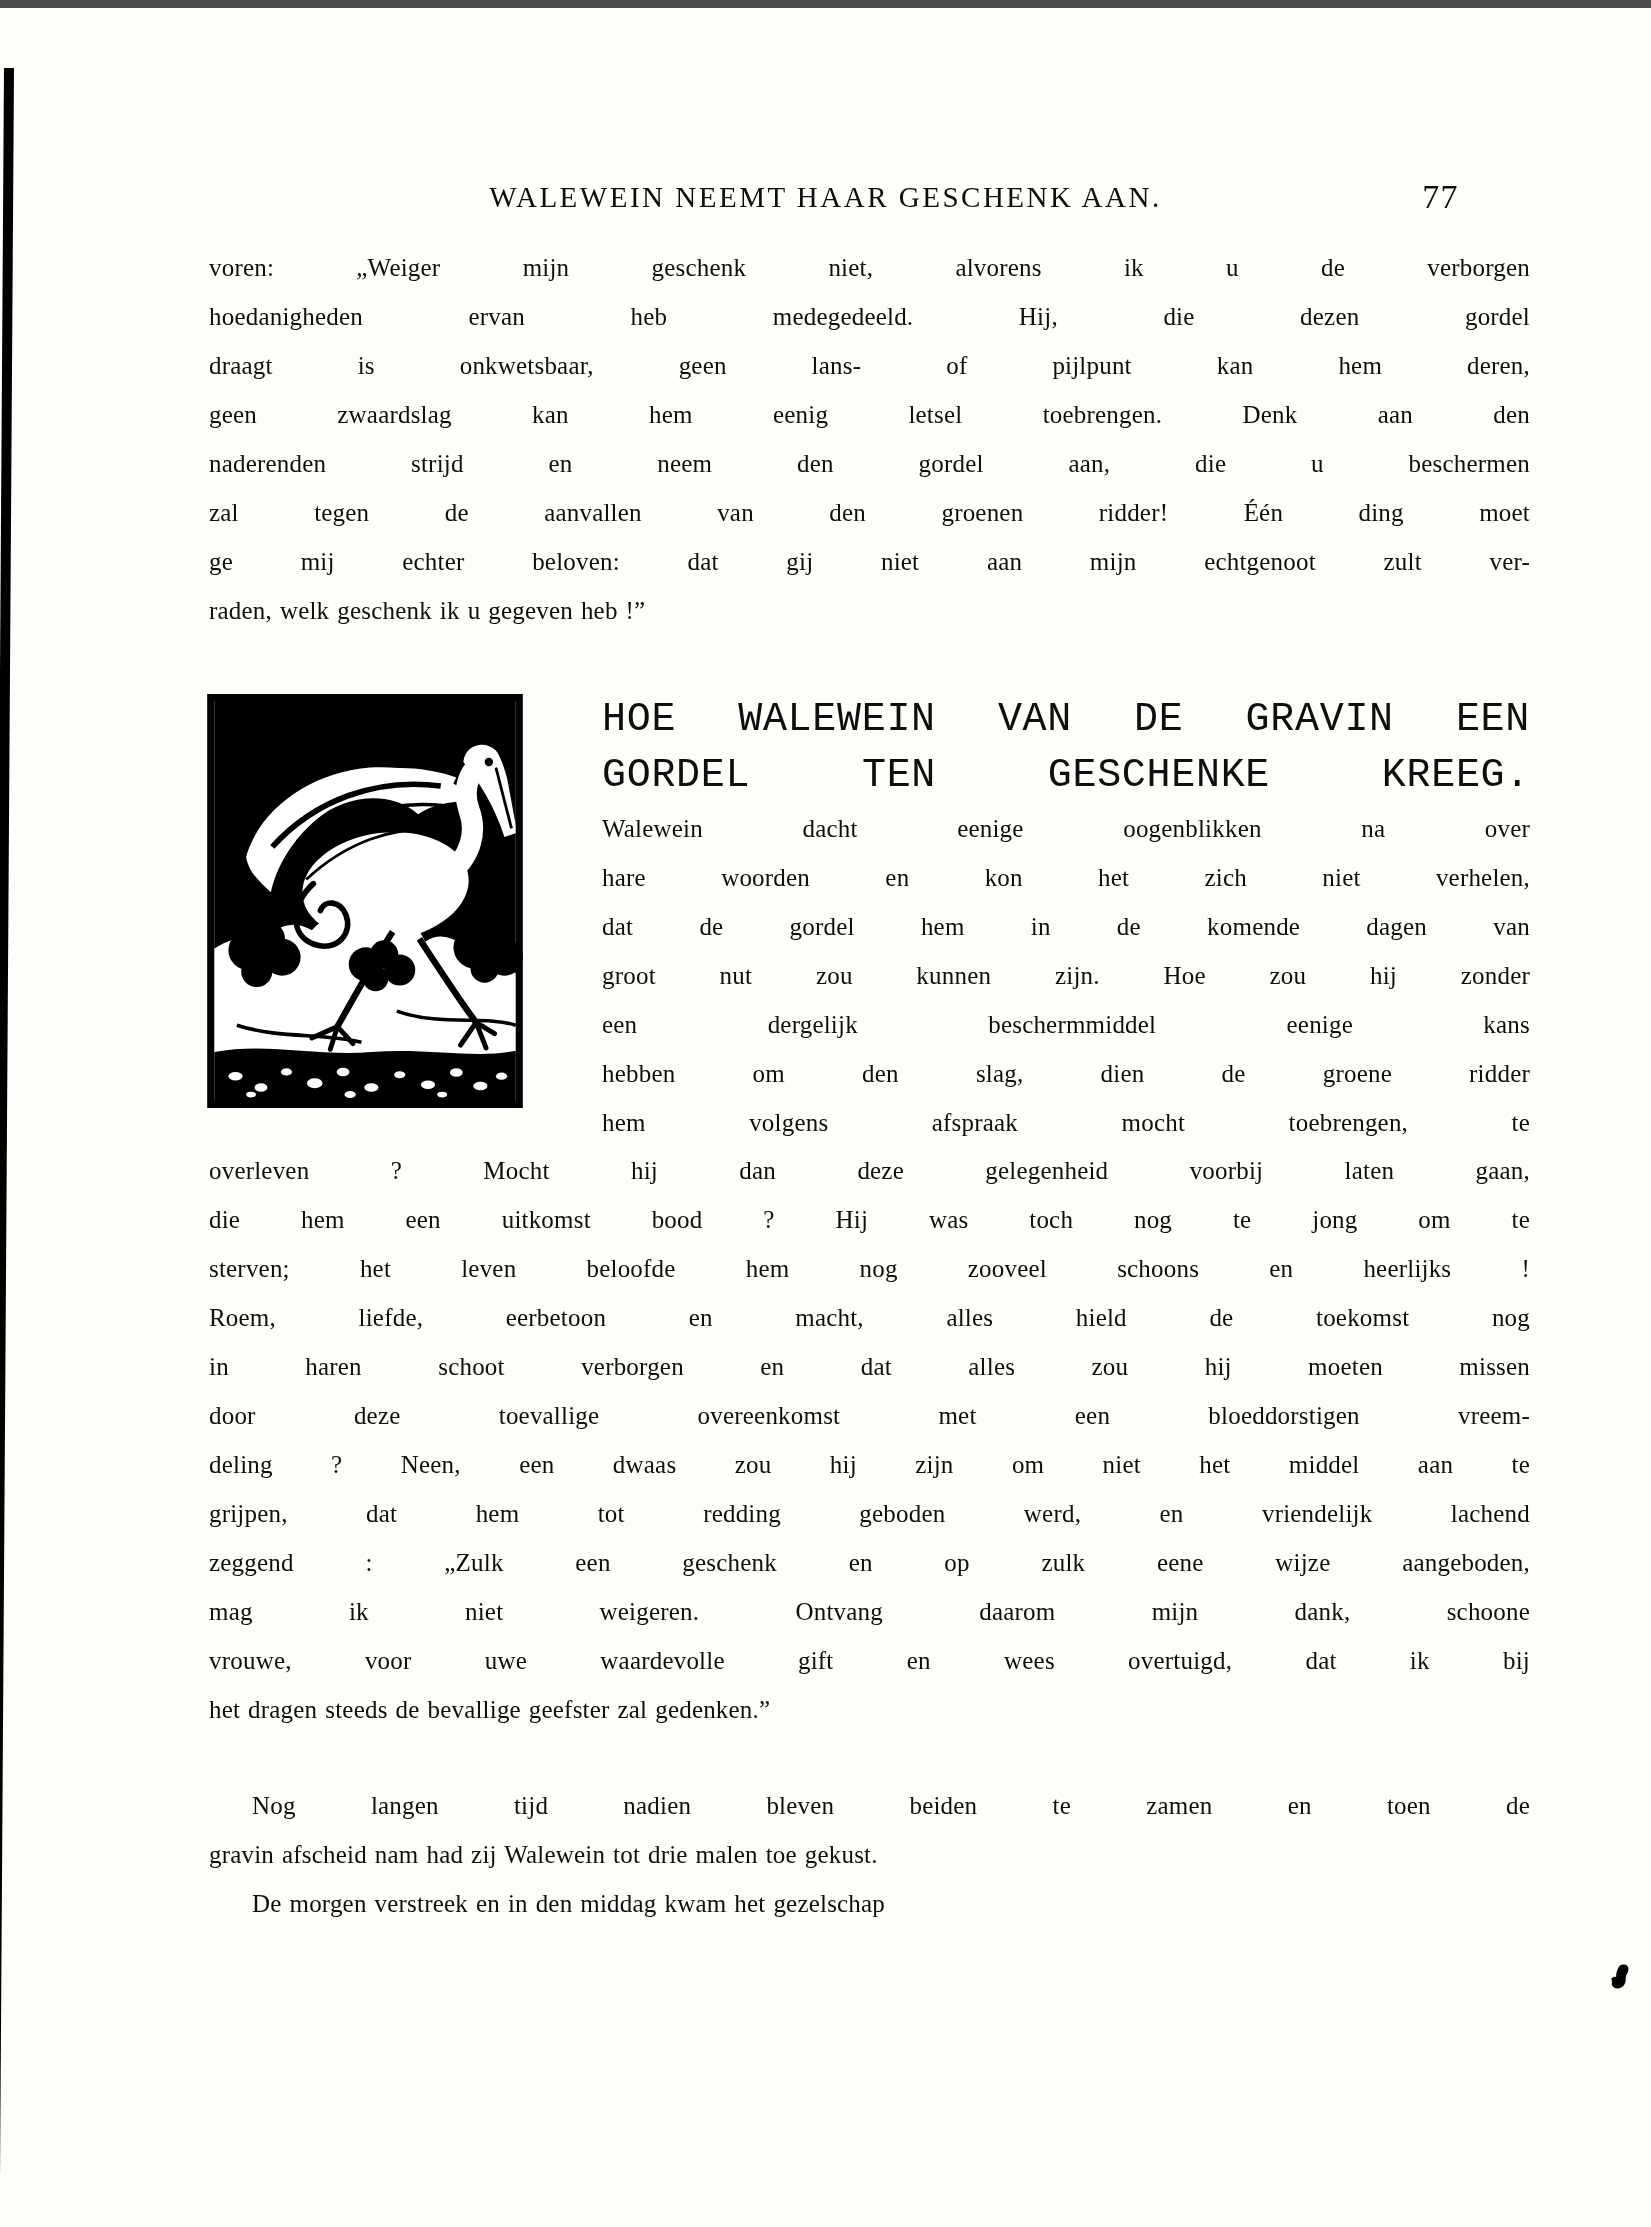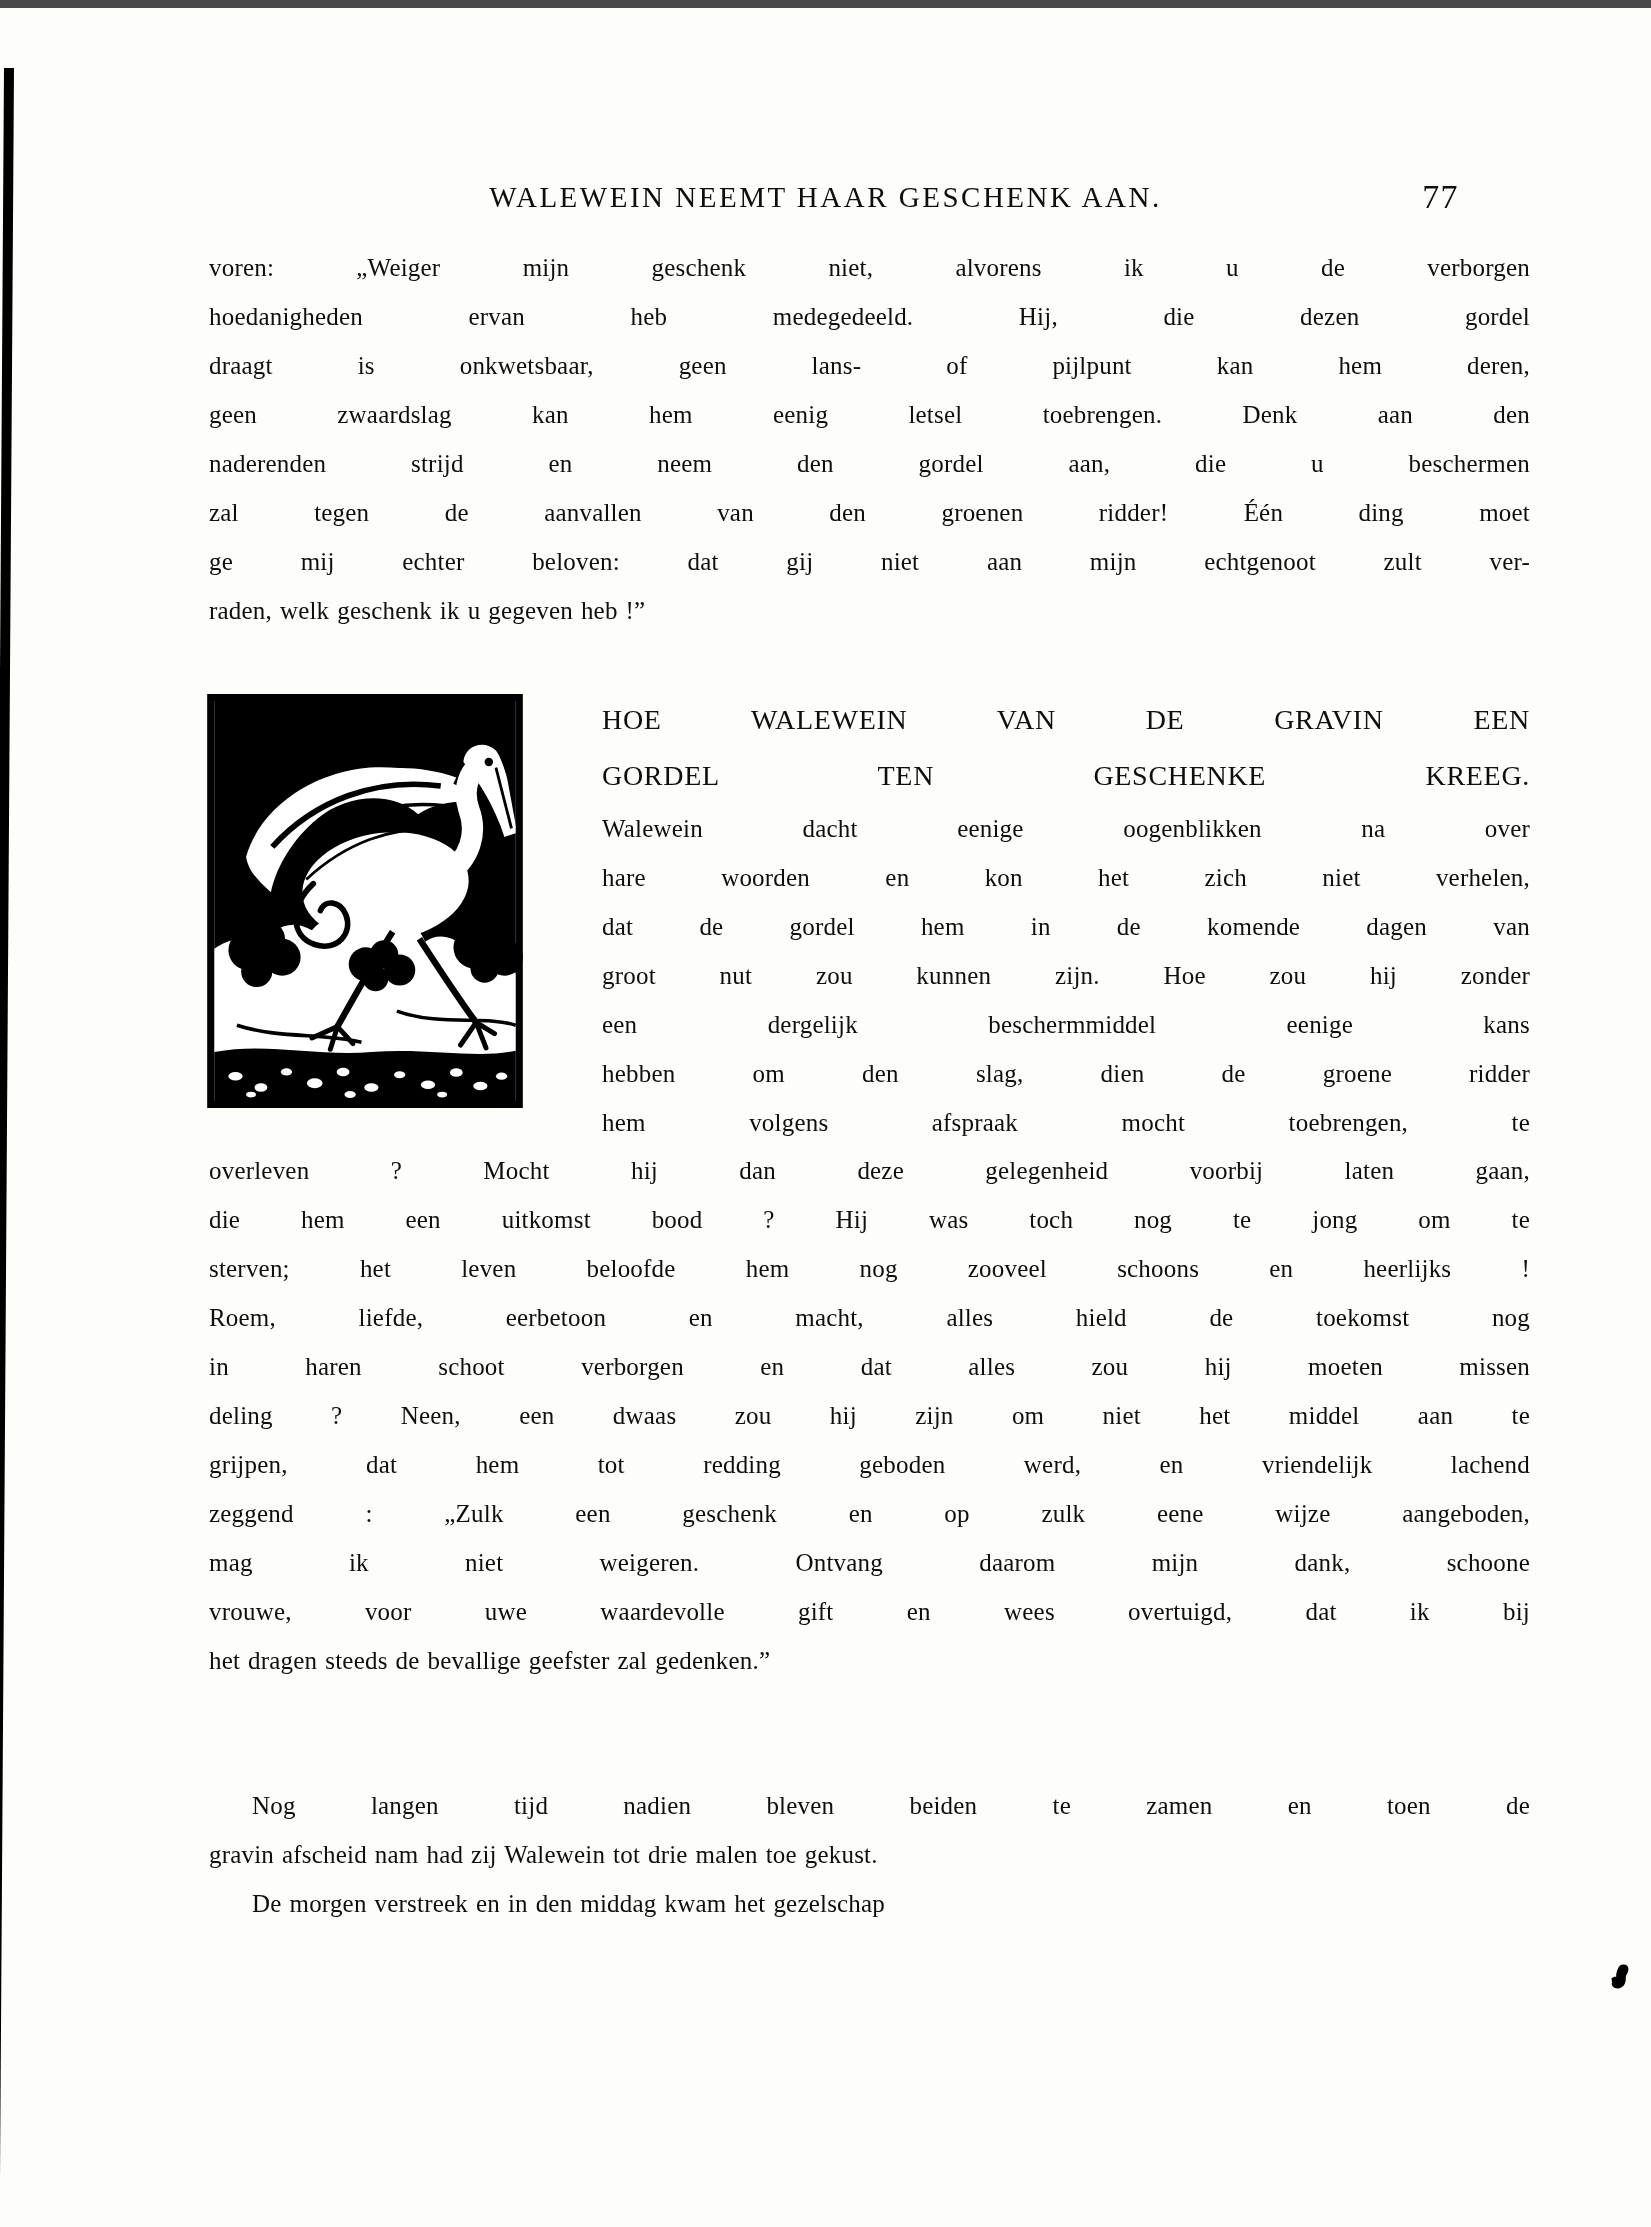--- a/index.html
+++ b/index.html
@@ -14,22 +14,22 @@
   .runtitle{display:block;text-align:center;font-size:29px;letter-spacing:2.5px;
             transform:translateX(-44px);white-space:nowrap;}
   .pagenum{position:absolute;right:71px;top:-2.8px;font-size:34px;letter-spacing:1.4px;text-align:center;}
   .col{position:absolute;left:209px;width:1321px;}
   .tline{font-size:25px;line-height:49px;text-align:justify;text-align-last:justify;
          letter-spacing:0.2px;word-spacing:.06em;}
   .end .tline:last-child{text-align-last:left;}
   .indent .tline:first-child{text-indent:43px;}
   .chapter{position:absolute;top:684px;left:209px;width:1321px;}
   .chapter-text{margin-left:393px;}
-  .chap-h{font-size:28px;line-height:56px;text-align:justify;text-align-last:justify;
-          letter-spacing:0.7px;}
+  .chap-h{font-size:40px;line-height:56px;text-align:justify;text-align-last:justify;
+          letter-spacing:0.7px;font-family:Liberation Mono, monospace;}
   .illu{position:absolute;left:207px;top:686px;width:316px;height:414px;}
   .illu svg{display:block;width:100%;height:100%;}
   .inkblot{position:absolute;left:1610px;top:1955px;width:21px;height:28px;}
   .p1{top:235px;} .p2{top:1138px;} .p3{top:1773px;} .p4{top:1871px;}
 </style>
 </head>
 <body>
 
 <div class="page">
 
@@ -144,20 +144,21 @@
         </div>
     </div>
   </div>
 
   <div class="col p2 end">
       <div class="tline">overleven ? Mocht hij dan deze gelegenheid voorbij laten gaan,</div>
       <div class="tline">die hem een uitkomst bood ? Hij was toch nog te jong om te</div>
       <div class="tline">sterven; het leven beloofde hem nog zooveel schoons en heerlijks !</div>
       <div class="tline">Roem, liefde, eerbetoon en macht, alles hield de toekomst nog</div>
       <div class="tline">in haren schoot verborgen en dat alles zou hij moeten missen</div>
+      <div class="tline">door deze toevallige overeenkomst met een bloeddorstigen vreem-</div>
       <div class="tline">deling ? Neen, een dwaas zou hij zijn om niet het middel aan te</div>
       <div class="tline">grijpen, dat hem tot redding geboden werd, en vriendelijk lachend</div>
       <div class="tline">zeggend : „Zulk een geschenk en op zulk eene wijze aangeboden,</div>
       <div class="tline">mag ik niet weigeren. Ontvang daarom mijn dank, schoone</div>
       <div class="tline">vrouwe, voor uwe waardevolle gift en wees overtuigd, dat ik bij</div>
       <div class="tline">het dragen steeds de bevallige geefster zal gedenken.”</div>
     </div>
 
   <div class="col p3 end indent">
       <div class="tline">Nog langen tijd nadien bleven beiden te zamen en toen de</div>

